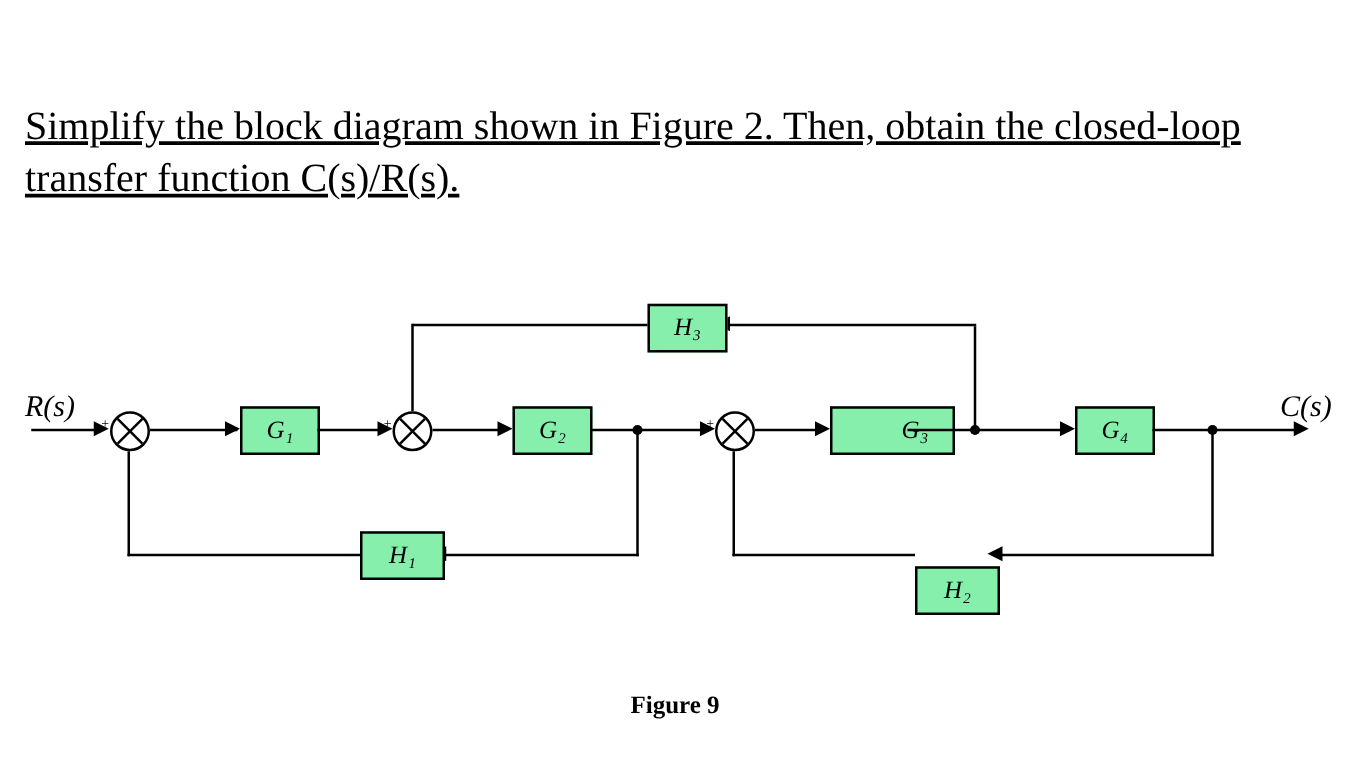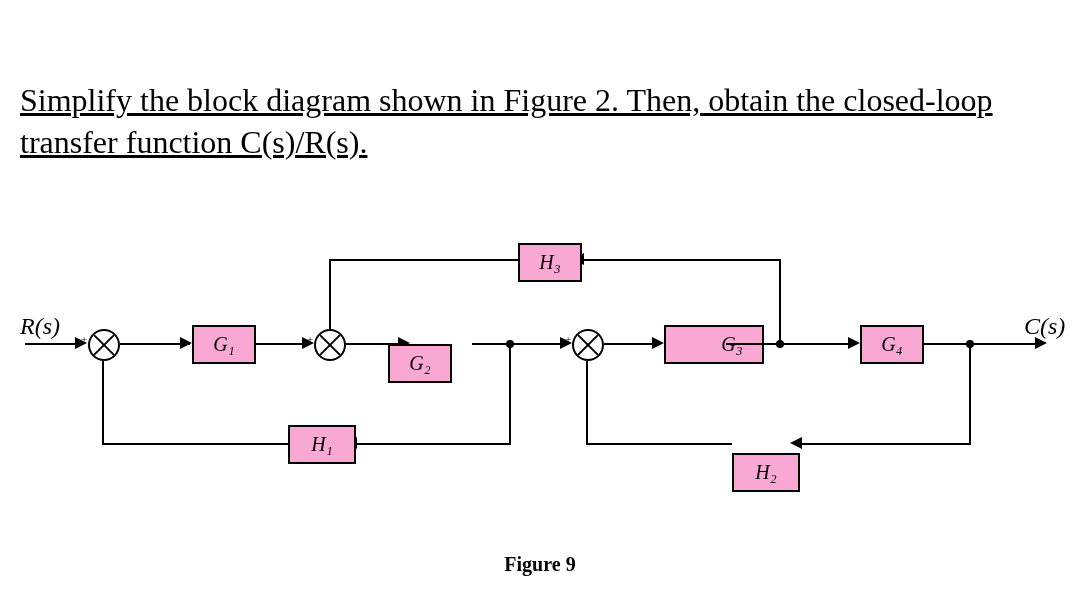--- a/index.html
+++ b/index.html
@@ -20,21 +20,21 @@
     }
     .diagram {
       position: relative;
       width: 1040px;
       height: 300px;
       margin-top: 80px;
     }
     .block {
       position: absolute;
       border: 2px solid #000;
-      background: #f9a8d4;
+      background: #86efac;
       display: flex;
       align-items: center;
       justify-content: center;
       font-style: italic;
       font-size: 20px;
       padding: 6px 10px;
     }
     .summing {
       position: absolute;
       width: 28px;
@@ -134,21 +134,21 @@
   <div class="hline" style="left:234px; top:100px; width:55px;"></div>
   <div class="arrow-right" style="left:282px; top:94px;"></div>
 
   <div class="summing" style="left:294px; top:86px;">
     <span class="plus" style="left:-9px; top:2px;">+</span>
   </div>
 
   <div class="hline" style="left:326px; top:100px; width:60px;"></div>
   <div class="arrow-right" style="left:378px; top:94px;"></div>
 
-  <div class="block" style="left:368px; top:82px; width:40px;margin-top:19px;">G₂</div>
+  <div class="block" style="left:390px; top:82px; width:40px;">G₂</div>
 
   <div class="hline" style="left:452px; top:100px; width:95px;"></div>
   <div class="arrow-right" style="left:540px; top:94px;"></div>
   <div class="node" style="left:490px; top:101px;"></div>
 
   <div class="summing" style="left:552px; top:86px;">
     <span class="plus" style="left:-9px; top:2px;">+</span>
   </div>
 
   <div class="hline" style="left:584px; top:100px; width:55px;"></div>

